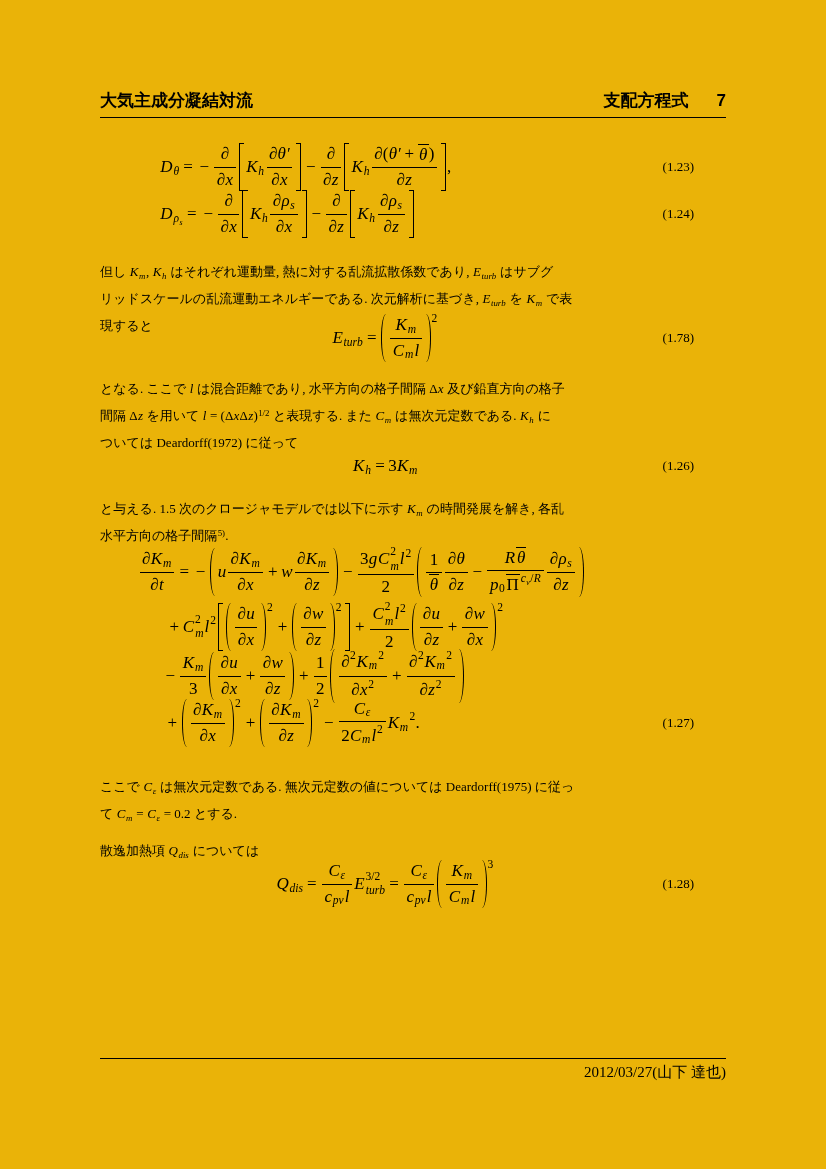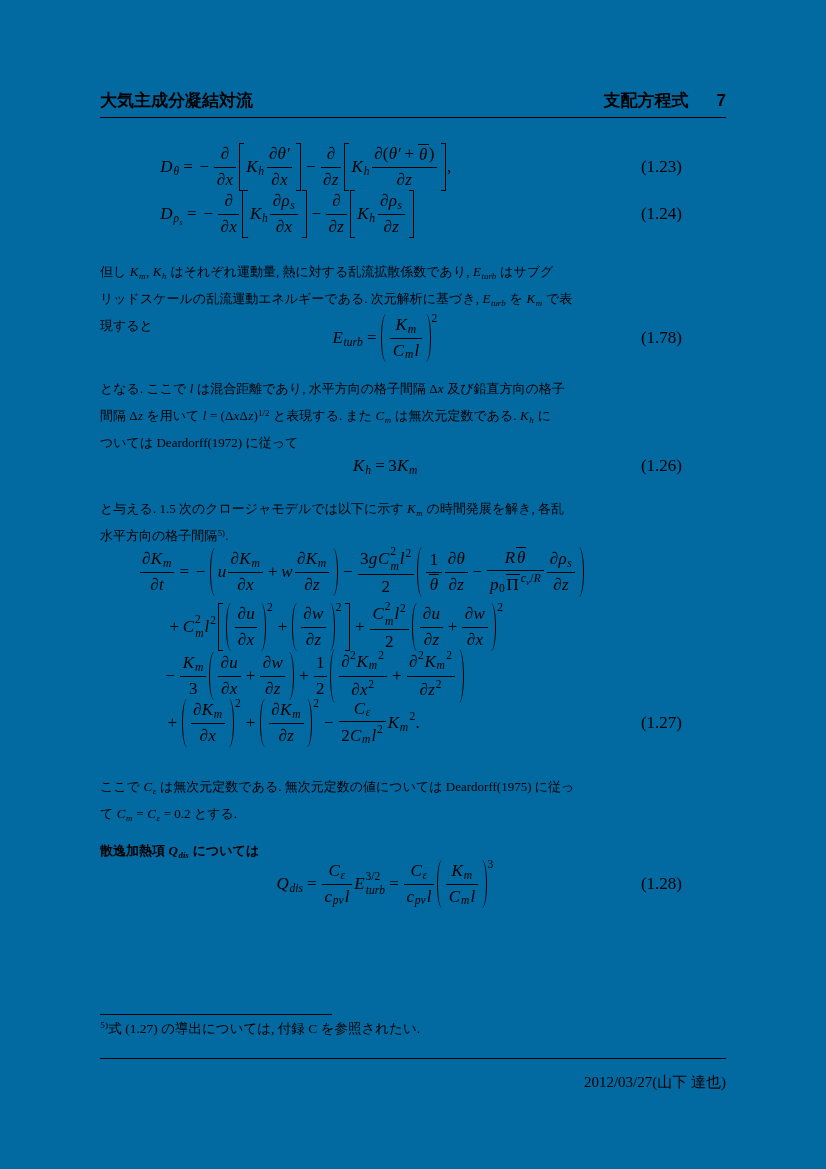--- a/index.html
+++ b/index.html
@@ -1,38 +1,38 @@
 <!DOCTYPE html>
 <html><head>
 <meta charset="utf-8">
 <style>
   html,body{margin:0;padding:0;background:#ffffff;}
-  .page{position:relative;width:826px;height:1169px;background:#0369a1;color:#000;
+  .page{position:relative;width:826px;height:1169px;background:#eab308;color:#000;
         font-family:"Liberation Serif","DejaVu Serif",serif;overflow:hidden;}
 
   
   .header{position:absolute;left:100px;width:626px;top:80px;height:32px;
           border-bottom:1.5px solid #000;display:flex;justify-content:space-between;
           align-items:flex-end;padding-bottom:5px;box-sizing:content-box;
           font-family:"Liberation Sans","DejaVu Sans",sans-serif;font-weight:bold;font-size:17px;}
   .header .pagenum{margin-left:28px;}
   .footnote{position:absolute;left:100px;width:626px;top:1014px;font-size:13.5px;line-height:1.4;}
   .footnote .fnrule{width:232px;border-top:1px solid #000;height:0;}
   .footnote .fntext{margin-top:5px;}
   .pagefooter{position:absolute;left:100px;width:626px;top:1058px;border-top:1px solid #000;
-              text-align:right;font-size:15px;padding-top:14px;}
+              text-align:right;font-size:15px;padding-top:4px;}
 
   
   .para{position:absolute;left:100px;width:640px;font-size:13px;line-height:27px;white-space:nowrap;}
 
   
   .eqrow{position:absolute;left:100px;width:626px;display:flex;align-items:center;font-size:17px;}
   .eqrow.center{justify-content:center;}
   .eqrow.center .mathline{margin-right:55px;}
-  .eqnum{position:absolute;right:44px;top:50%;transform:translateY(-50%);font-size:17px;}
+  .eqnum{position:absolute;right:32px;top:50%;transform:translateY(-50%);font-size:13px;}
   .mathline{display:inline-flex;align-items:center;white-space:nowrap;line-height:1.35;}
 
   
   .mi{font-style:italic;padding:0 .02em;}
   .mr{font-style:normal;}
   .mo{margin:0 .2em;}
   .mtxt{font-style:normal;}
   .msub{font-size:.68em;position:relative;top:.38em;margin:0 .05em 0 .02em;line-height:1;}
   .msup{font-size:.68em;position:relative;top:-.5em;margin:7px .04em;line-height:1;}
   .mss{display:inline-flex;flex-direction:column;align-items:flex-start;font-size:.68em;
@@ -594,21 +594,21 @@
         <span class="mi">K</span>
         <span class="msub"><span class="mi">m</span></span>
         <span class="msup"><span class="mr">2</span></span>
         <span class="mr">.</span>
       </span>
     <span class="eqnum">(1.27)</span>
   </div>
 
   <p class="para" style="top:760px;"><span class="mtxt">ここで </span><span class="mi">C</span><span class="msub"><span class="mi">ε</span></span><span class="mtxt"> は無次元定数である. 無次元定数の値については Deardorff(1975) に従っ</span><br><span class="mtxt">て </span><span class="mi">C</span><span class="msub"><span class="mi">m</span></span><span class="mr"> = </span><span class="mi">C</span><span class="msub"><span class="mi">ε</span></span><span class="mr"> = 0.2</span><span class="mtxt"> とする.</span></p>
 
-  <p class="para" style="top:824px;font-weight:bold;"><span class="mtxt">散逸加熱項 </span><span class="mi">Q</span><span class="msub"><span class="mi">dis</span></span><span class="mtxt"> については</span></p>
+  <p class="para" style="top:824px;"><span class="mtxt">散逸加熱項 </span><span class="mi">Q</span><span class="msub"><span class="mi">dis</span></span><span class="mtxt"> については</span></p>
 
   <div class="eqrow center" style="top:856px;height:56px;">
     <span class="mathline">
         <span class="mi">Q</span>
         <span class="msub"><span class="mi">dis</span></span>
         <span class="mr mo">=</span>
         <span class="mfrac">
           <span class="mnum">
             <span class="mi">C</span>
             <span class="msub"><span class="mi">ε</span></span>
@@ -653,22 +653,18 @@
             </span>
           </span>
           <span class="mdel pr"></span>
           <span class="mgsup"><span class="mr">3</span></span>
         </span>
       </span>
     <span class="eqnum">(1.28)</span>
   </div>
 
 
-  <div class="footnote">
-    <div class="fnrule"></div>
-    <div class="fntext"><span class="msup"><span class="mr">5)</span></span><span class="mtxt">式 (1.27) の導出については, 付録 C を参照されたい.</span></div>
-  </div>
 
   <div class="pagefooter">
     <span>2012/03/27(山下 達也)</span>
   </div>
 
 </div>
 
 </body></html>

